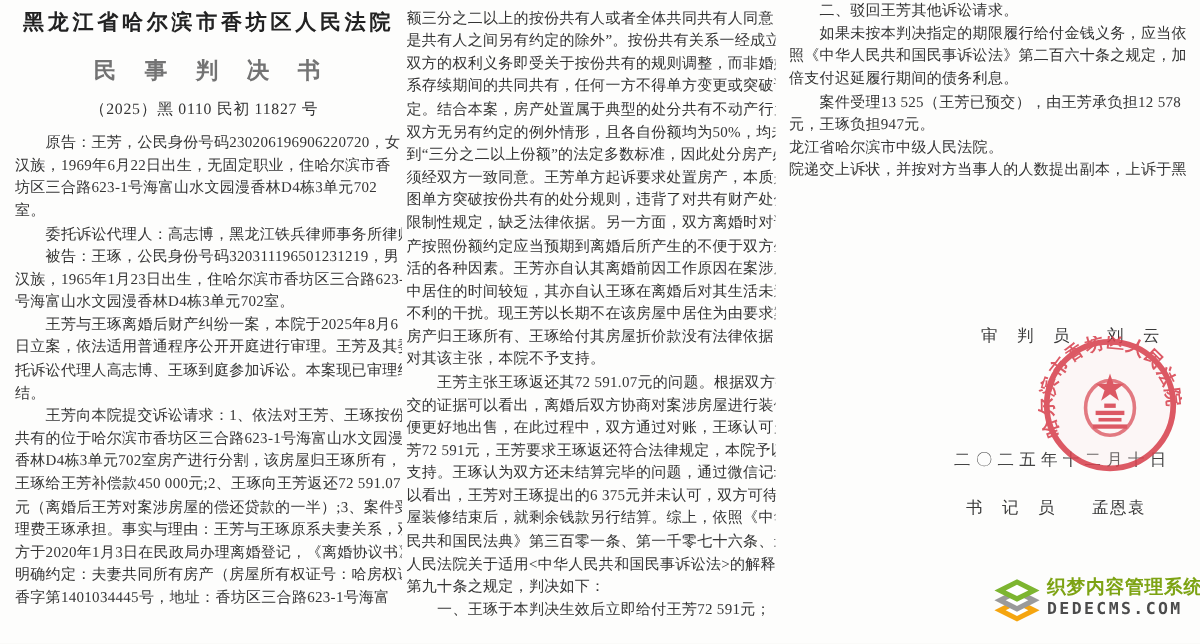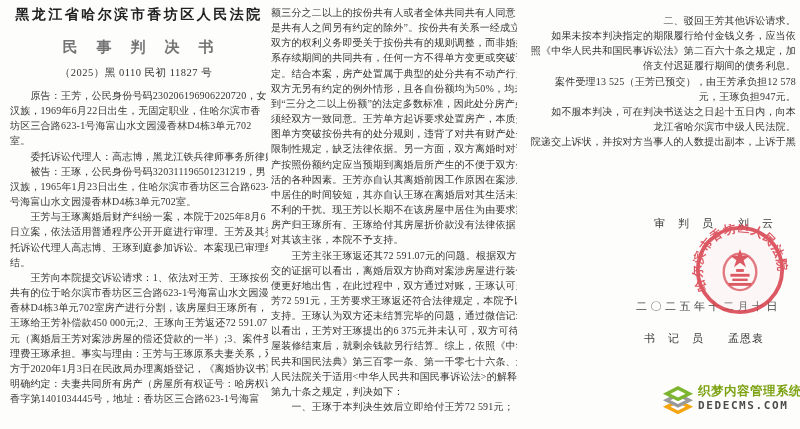--- a/index.html
+++ b/index.html
@@ -8,21 +8,21 @@
   .col{position:absolute;top:0;}
   .tline{white-space:nowrap;overflow:hidden;font-size:10px;line-height:15.15px;letter-spacing:.2px;color:#343434;}
   #col1{left:10px;top:0;width:258px;height:374px;}
   #col2{left:271px;top:0;width:246px;height:429px;}
   #col3{left:526px;top:0;width:270px;height:429px;}
   .court-name{margin-top:6px;text-align:center;font-size:14px;font-weight:bold;letter-spacing:2.5px;color:#222;white-space:nowrap;}
   .doc-title{margin-top:14px;text-align:center;font-size:15px;font-weight:bold;letter-spacing:2px;color:#737373;white-space:nowrap;}
   .case-no{margin-top:9px;text-align:center;padding-right:6px;font-size:10.5px;letter-spacing:.5px;color:#333;}
   #col1 .body-lines{margin-top:8px;}
   #col2 .body-lines{padding-top:5px;}
-  #col3 .body-lines{padding-top:13px;text-align:right;}
+  #col3 .body-lines{}
   .sig{position:absolute;white-space:nowrap;font-size:11px;color:#3a3a3a;}
   #judge-line{top:216px;left:128px;letter-spacing:1px;}
   #date-line{top:299px;left:110px;letter-spacing:3.5px;font-size:11px;color:#444;}
   #clerk-line{top:331px;left:118px;letter-spacing:1px;}
   #seal{position:absolute;top:224px;left:166px;width:96px;height:92px;opacity:.88;}
   #watermark{position:absolute;left:662px;top:384px;width:136px;height:42px;display:flex;align-items:flex-start;}
   #wm-logo{width:32px;height:40px;flex:0 0 auto;}
   #wm-text{margin-left:4px;}
   #wm-cn{font-family:"Liberation Sans","DejaVu Sans",sans-serif;font-weight:bold;font-size:12.5px;line-height:15px;color:#7da313;letter-spacing:.5px;white-space:nowrap;}
   #wm-en{font-family:"DejaVu Sans Mono","Liberation Mono",monospace;font-weight:bold;font-size:11px;line-height:13px;color:#4c4c4c;letter-spacing:1.6px;white-space:nowrap;}
@@ -94,21 +94,20 @@
   </div>
 
   <div id="col3" class="col">
     <div class="body-lines">
         <div class="tline">　　二、驳回王芳其他诉讼请求。</div>
         <div class="tline">　　如果未按本判决指定的期限履行给付金钱义务，应当依</div>
         <div class="tline">照《中华人民共和国民事诉讼法》第二百六十条之规定，加</div>
         <div class="tline">倍支付迟延履行期间的债务利息。</div>
         <div class="tline">　　案件受理13 525（王芳已预交），由王芳承负担12 578</div>
         <div class="tline">元，王琢负担947元。</div>
-        <div class="tline">　　如不服本判决，可在判决书送达之日起十五日内，向本</div>
         <div class="tline">龙江省哈尔滨市中级人民法院。</div>
         <div class="tline">院递交上诉状，并按对方当事人的人数提出副本，上诉于黑</div>
       </div>
 
     <div id="date-line" class="sig">二〇二五年十二月十日</div>
 
     <div id="judge-line" class="sig">审　判　员　　刘　云</div>
     <div id="clerk-line" class="sig">书　记　员　　孟恩袁</div>
 
     <svg id="seal" viewBox="0 0 96 96" xmlns="http://www.w3.org/2000/svg">

